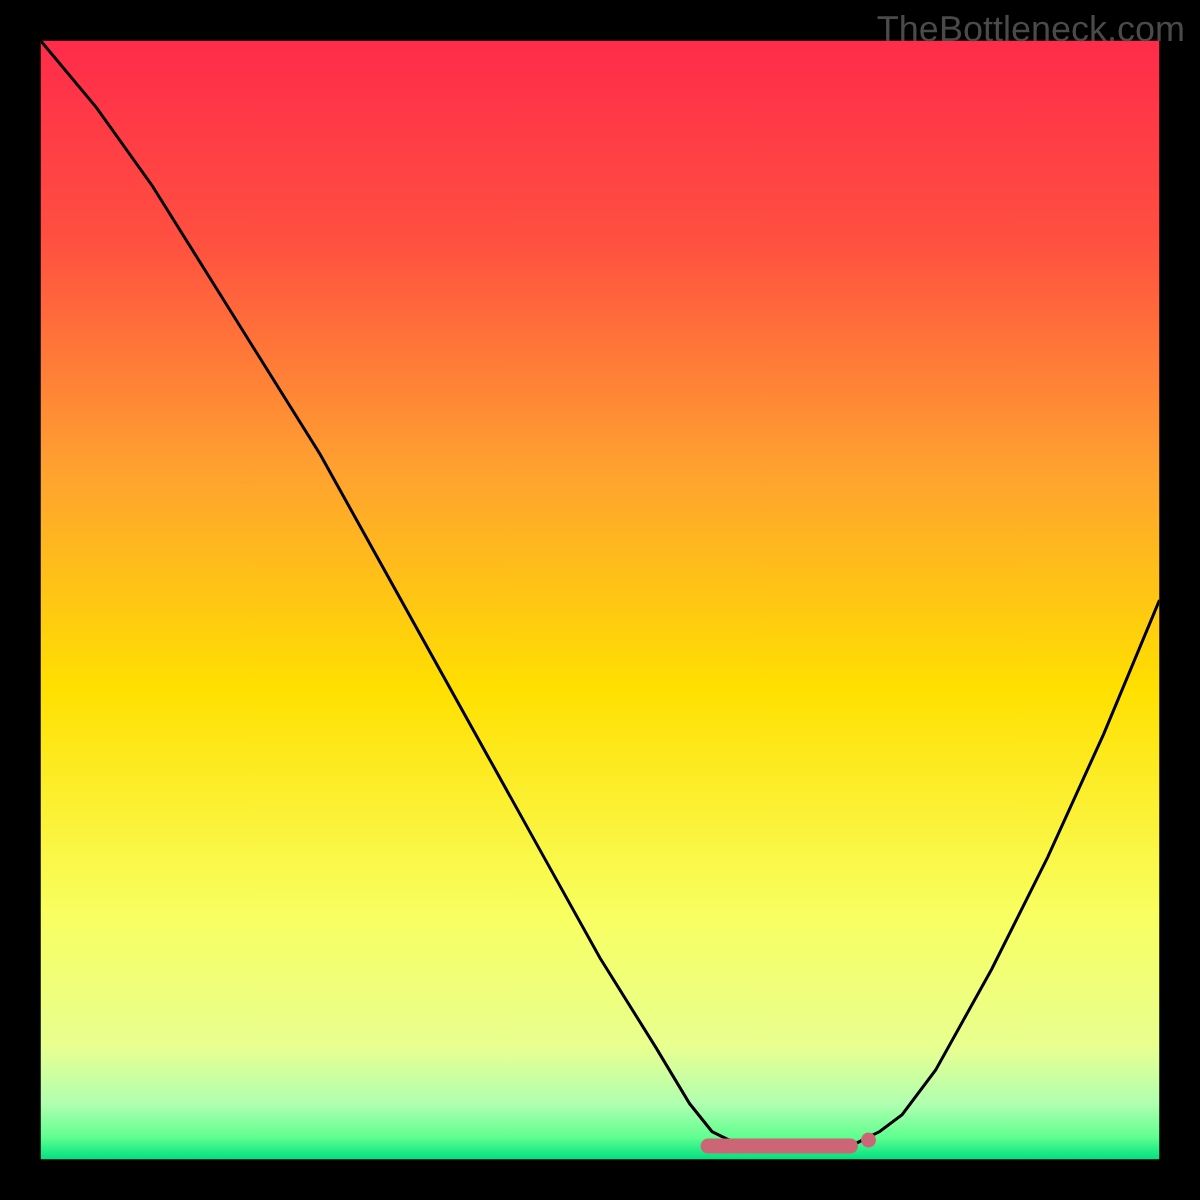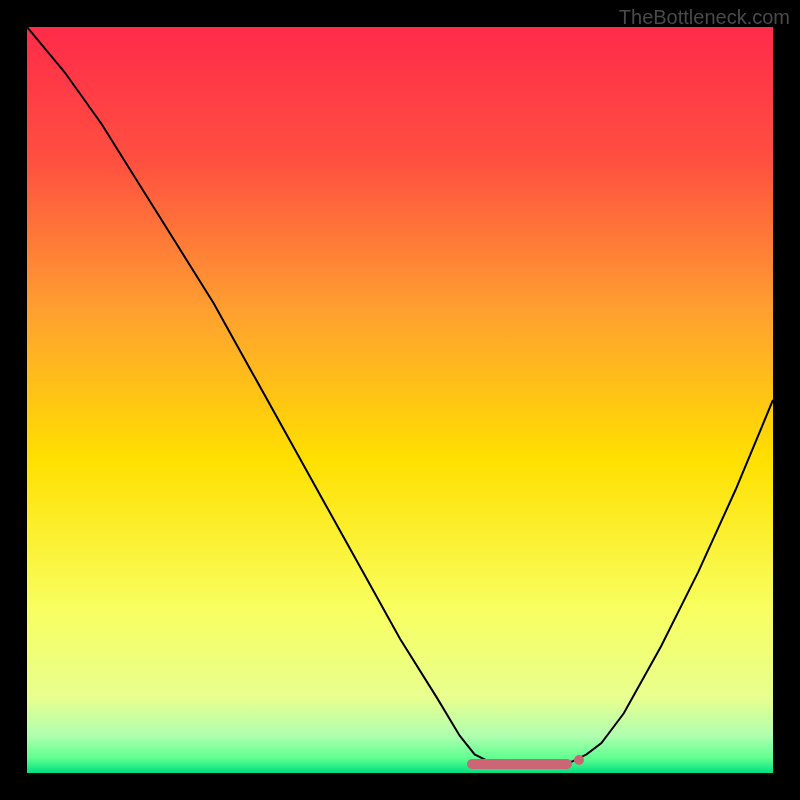--- a/index.html
+++ b/index.html
@@ -11,21 +11,21 @@
       width: 800px;
       height: 800px;
       background: #000;
       position: relative;
       font-family: Arial, sans-serif;
     }
     .watermark {
       position: absolute;
       top: 6px;
       right: 10px;
-      font-size: 20px;
+      font-size: 24px;
       color: #4a4a4a;
       font-weight: normal;
       z-index: 10;
     }
     .chart-container {
       position: absolute;
       top: 27px;
       left: 27px;
       width: 746px;
       height: 746px;

